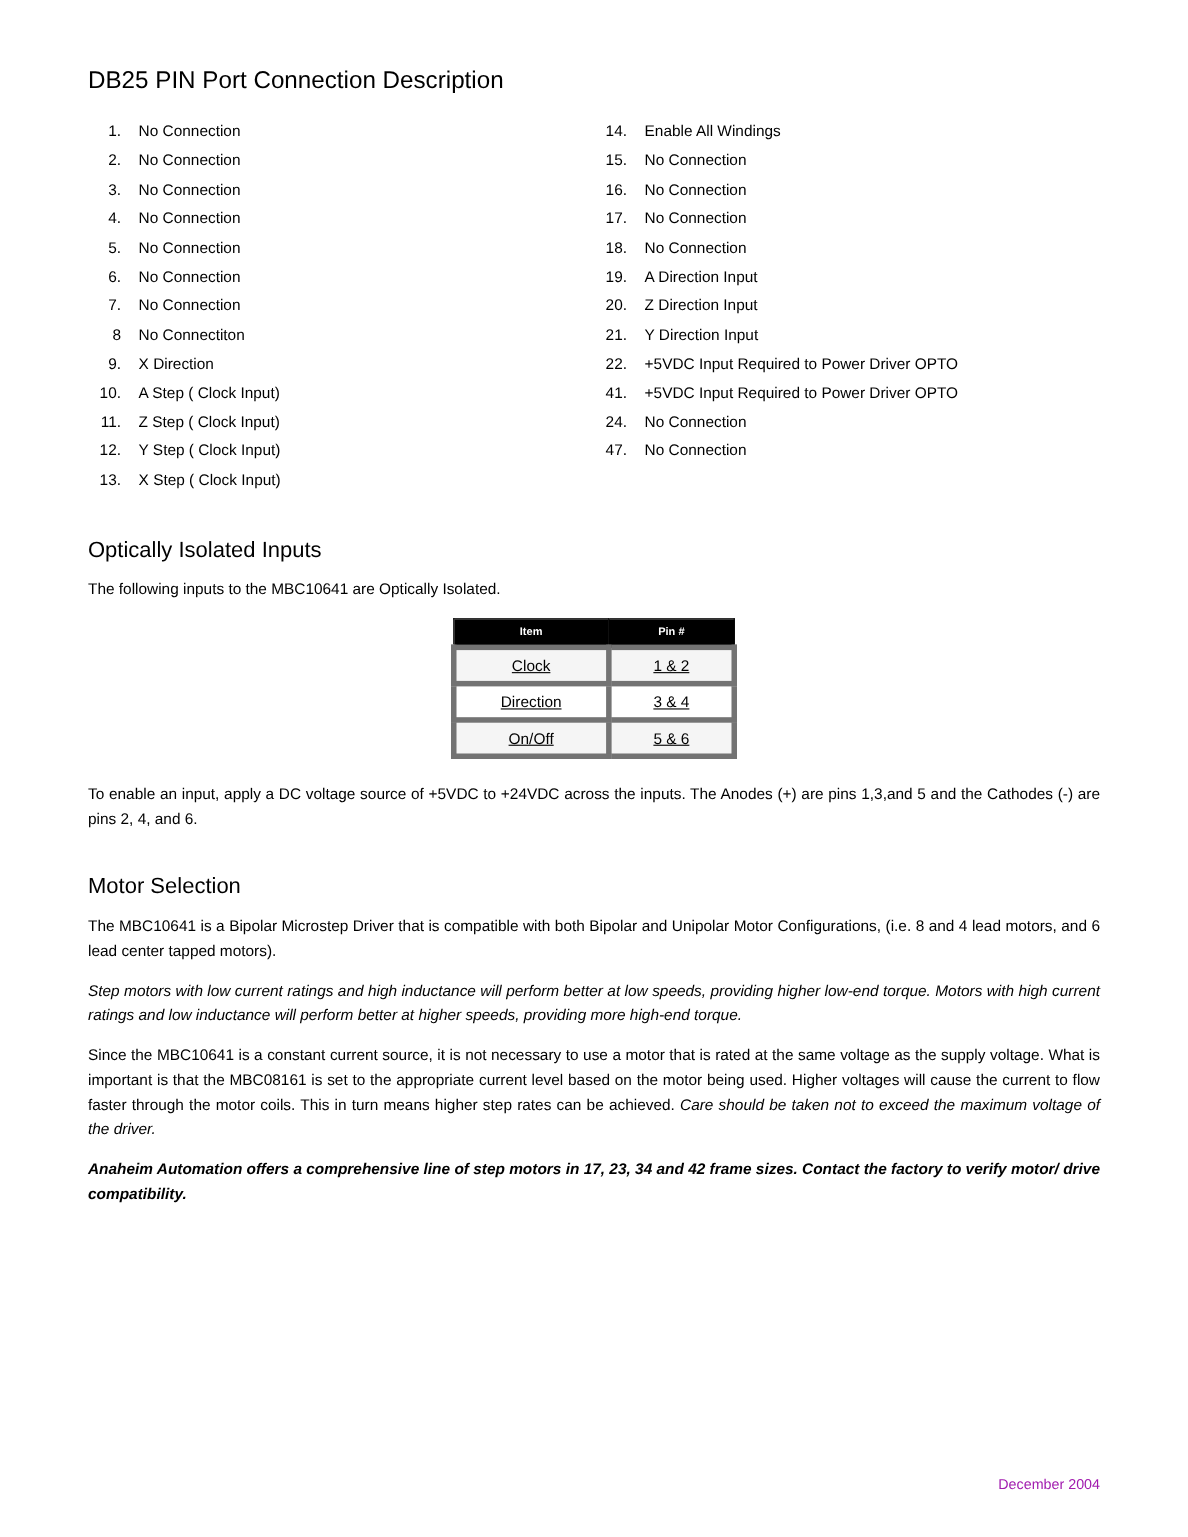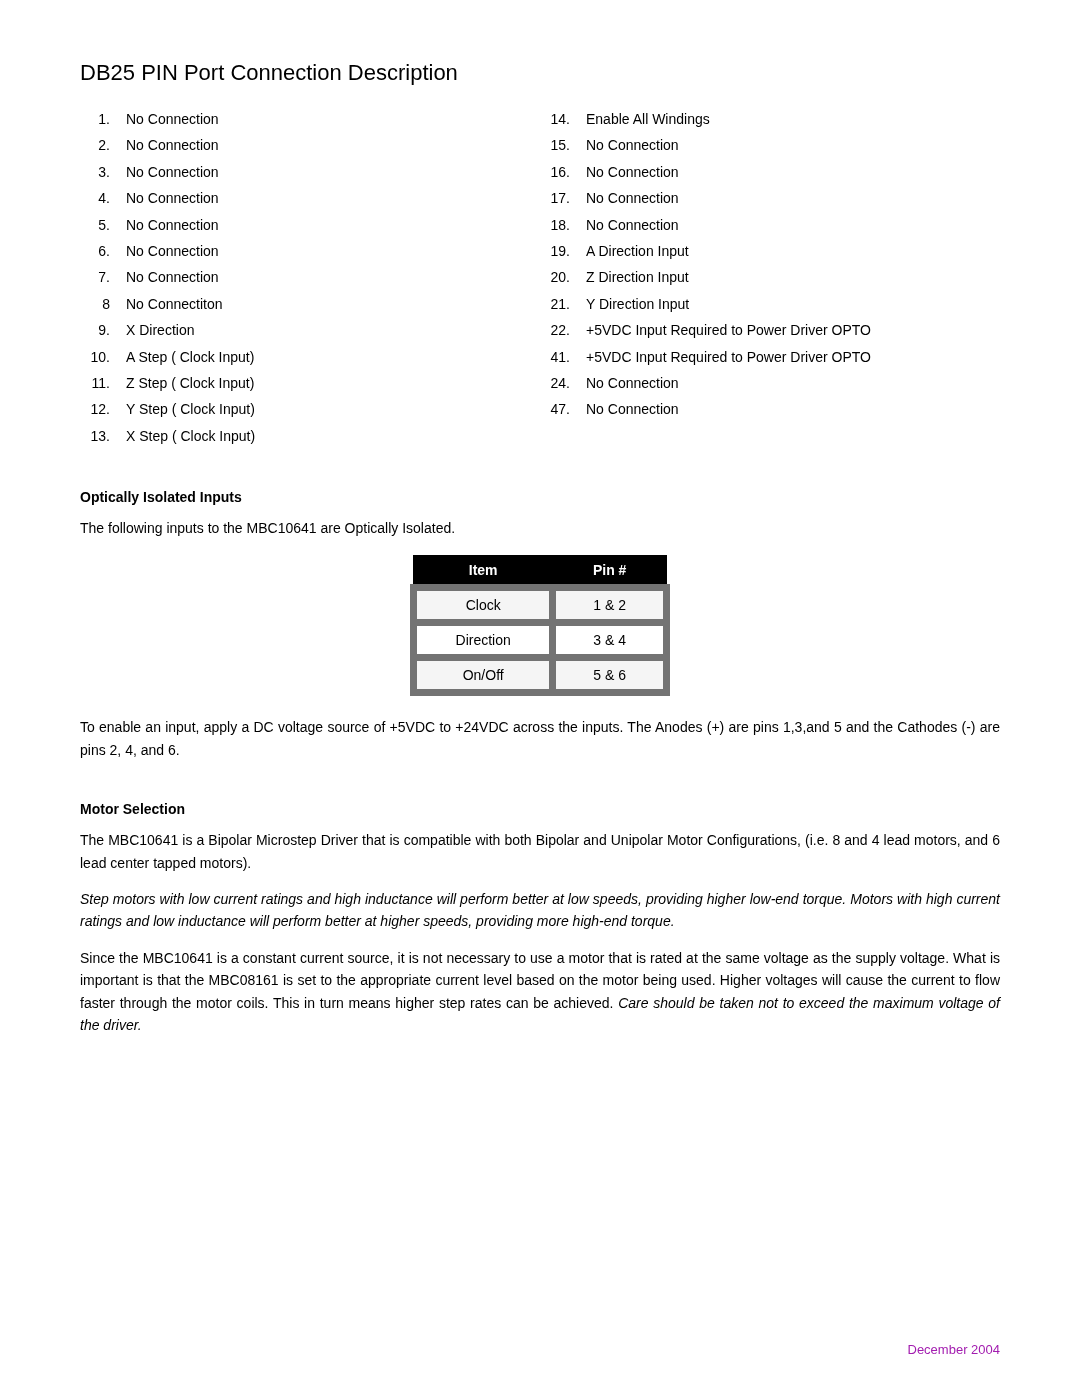--- a/index.html
+++ b/index.html
@@ -23,22 +23,22 @@
     }
 
     h1 {
       font-size: 22px;
       font-weight: normal;
       margin-bottom: 20px;
       border-bottom: none;
     }
 
     h2 {
-      font-size: 14px;
-      font-weight: bold;
+      font-size: 20px;
+      font-weight: normal;
       margin-bottom: 12px;
     }
 
     .pin-list {
       display: flex;
       gap: 0;
       margin-bottom: 20px;
     }
 
     .pin-col {
@@ -78,31 +78,32 @@
 
     .optically-table {
       border-collapse: collapse;
       min-width: 260px;
     }
 
     .optically-table th {
       background: #000000;
       color: #ffffff;
       padding: 6px 30px;
-      font-size: 14px;
+      font-size: 10px;
       font-weight: bold;
       border: 1px solid #000;
     }
 
     .optically-table td {
-      border: 7px solid #737373;
+      border: 5px solid #737373;
       padding: 6px 30px;
       text-align: center;
       font-size: 14px;
       background: #ffffff;
+      text-decoration: underline;
     }
 
     .optically-table tr:nth-child(odd) td {
       background: #f5f5f5;
     }
 
     .italic-para {
       font-style: italic;
     }
 
@@ -271,17 +272,18 @@
   </div>
 
   <p>To enable an input, apply a DC voltage source of +5VDC to +24VDC across the inputs. The Anodes (+) are pins 1,3,and 5 and the Cathodes (-) are pins 2, 4, and 6.</p>
 </div>
 
 <div class="section">
   <h2>Motor Selection</h2>
   <p>The MBC10641 is a Bipolar Microstep Driver that is compatible with both Bipolar and Unipolar Motor Configurations, (i.e. 8 and 4 lead motors, and 6 lead center tapped motors).</p>
   <p class="italic-para">Step motors with low current ratings and high inductance will perform better at low speeds, providing higher low-end torque. Motors with high current ratings and low inductance will perform better at higher speeds, providing more high-end torque.</p>
   <p>Since the MBC10641 is a constant current source, it is not necessary to use a motor that is rated at the same voltage as the supply voltage. What is important is that the MBC08161 is set to the appropriate current level based on the motor being used. Higher voltages will cause the current to flow faster through the motor coils. This in turn means higher step rates can be achieved. <em>Care should be taken not to exceed the maximum voltage of the driver.</em></p>
+  <p class="bold-italic-para">Anaheim Automation offers a comprehensive line of step motors in 17, 23, 34 and 42 frame sizes. Contact the factory to verify motor/ drive compatibility.</p>
 </div>
 
 <div class="footer">
   <span>December 2004</span>
 </div>
 
 </body></html>

